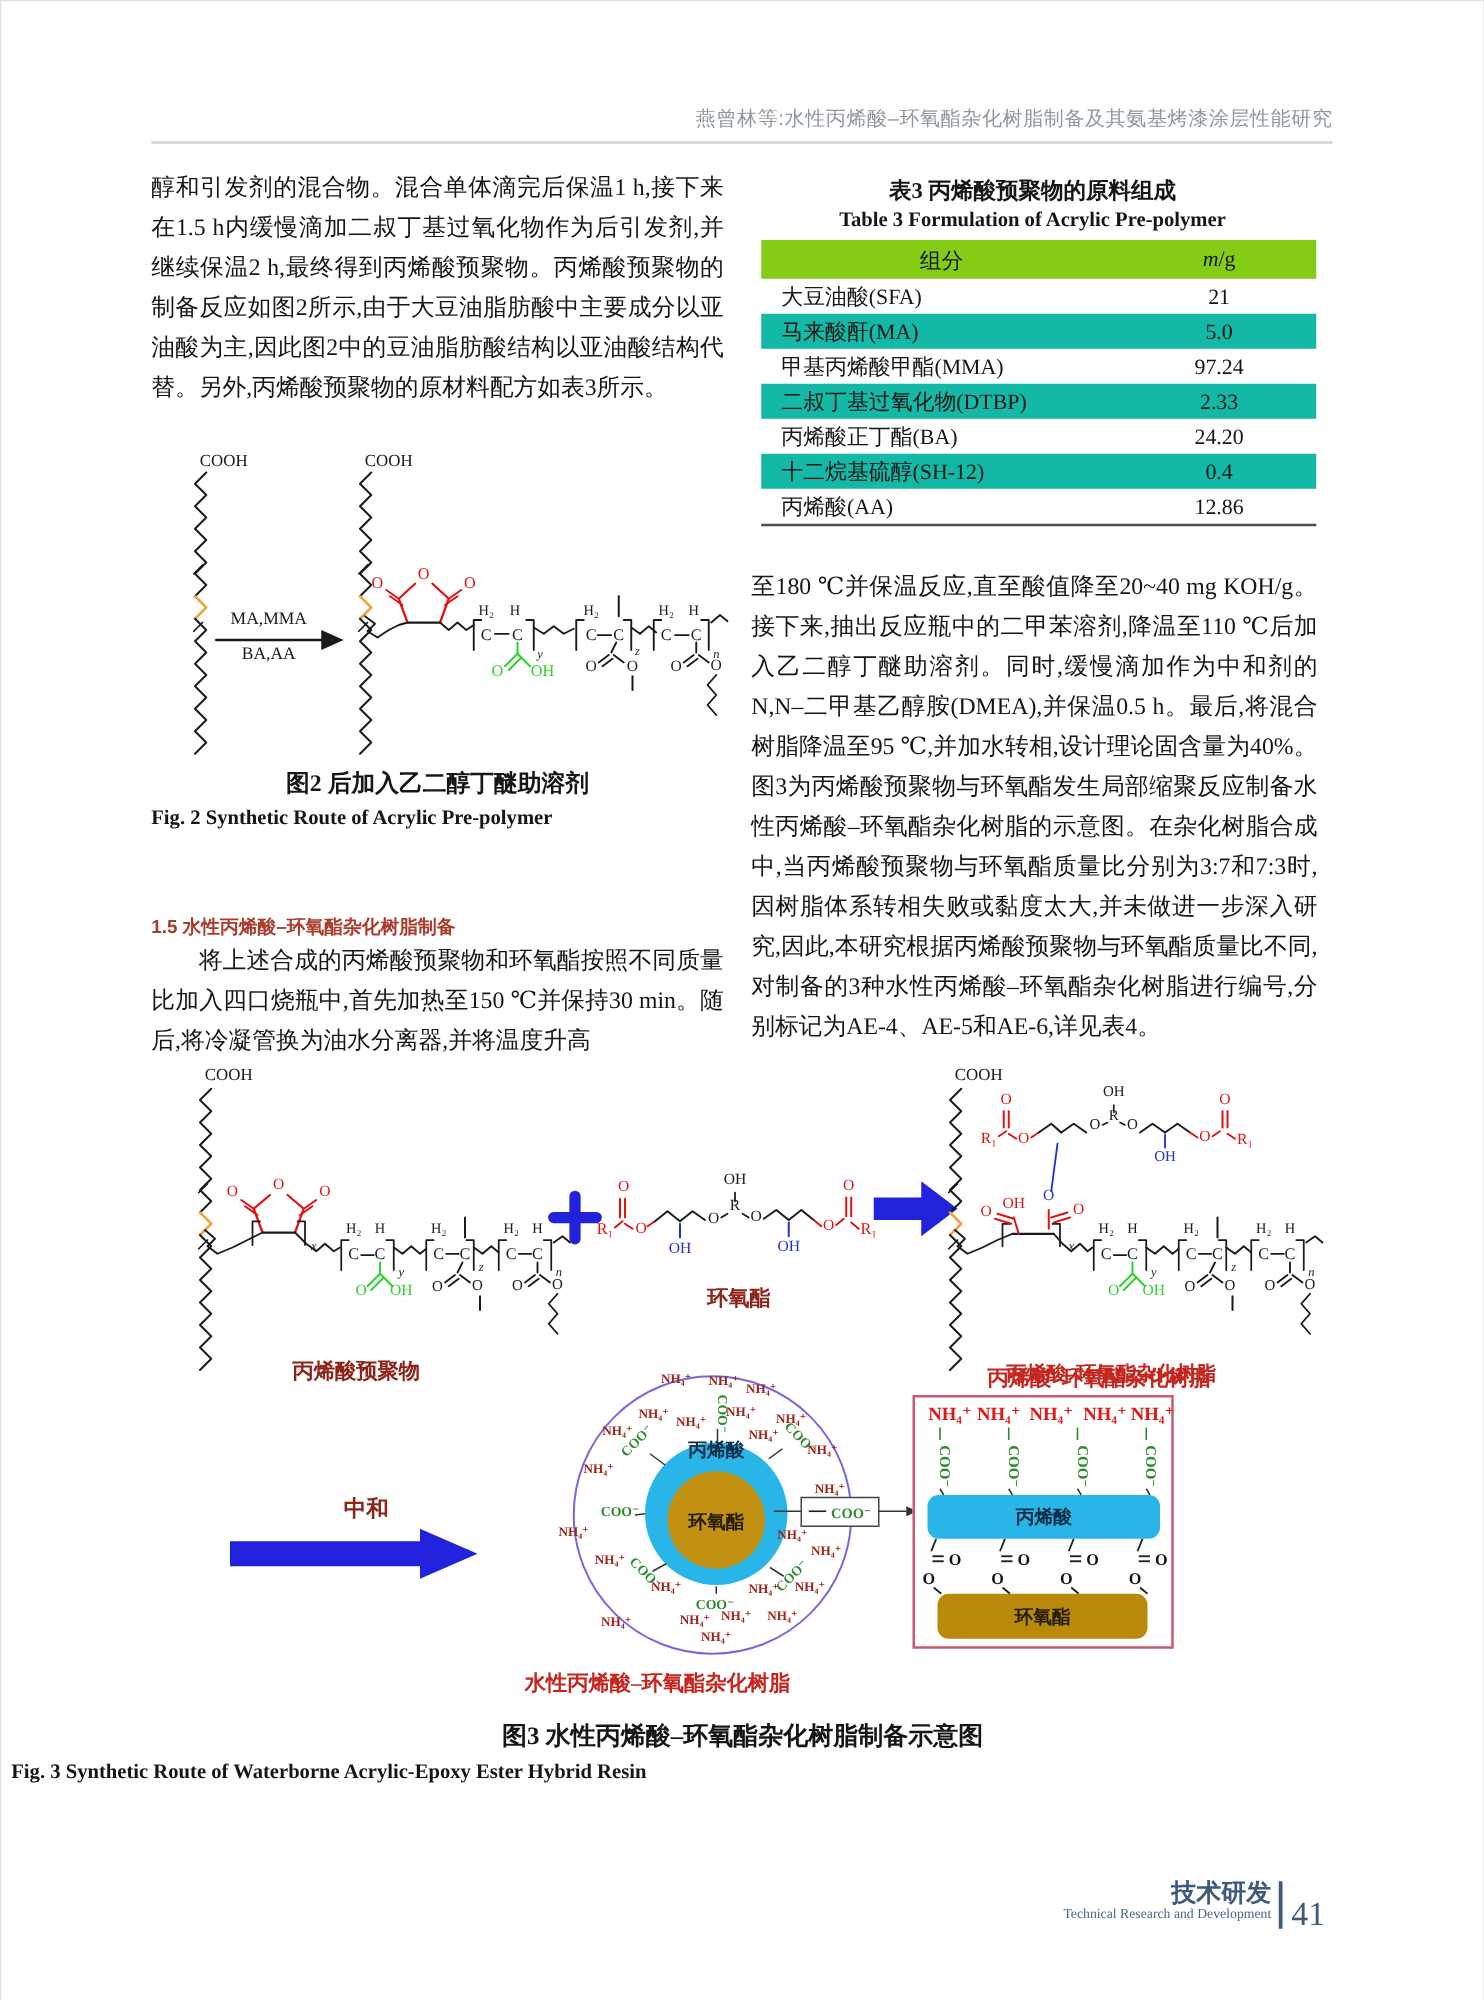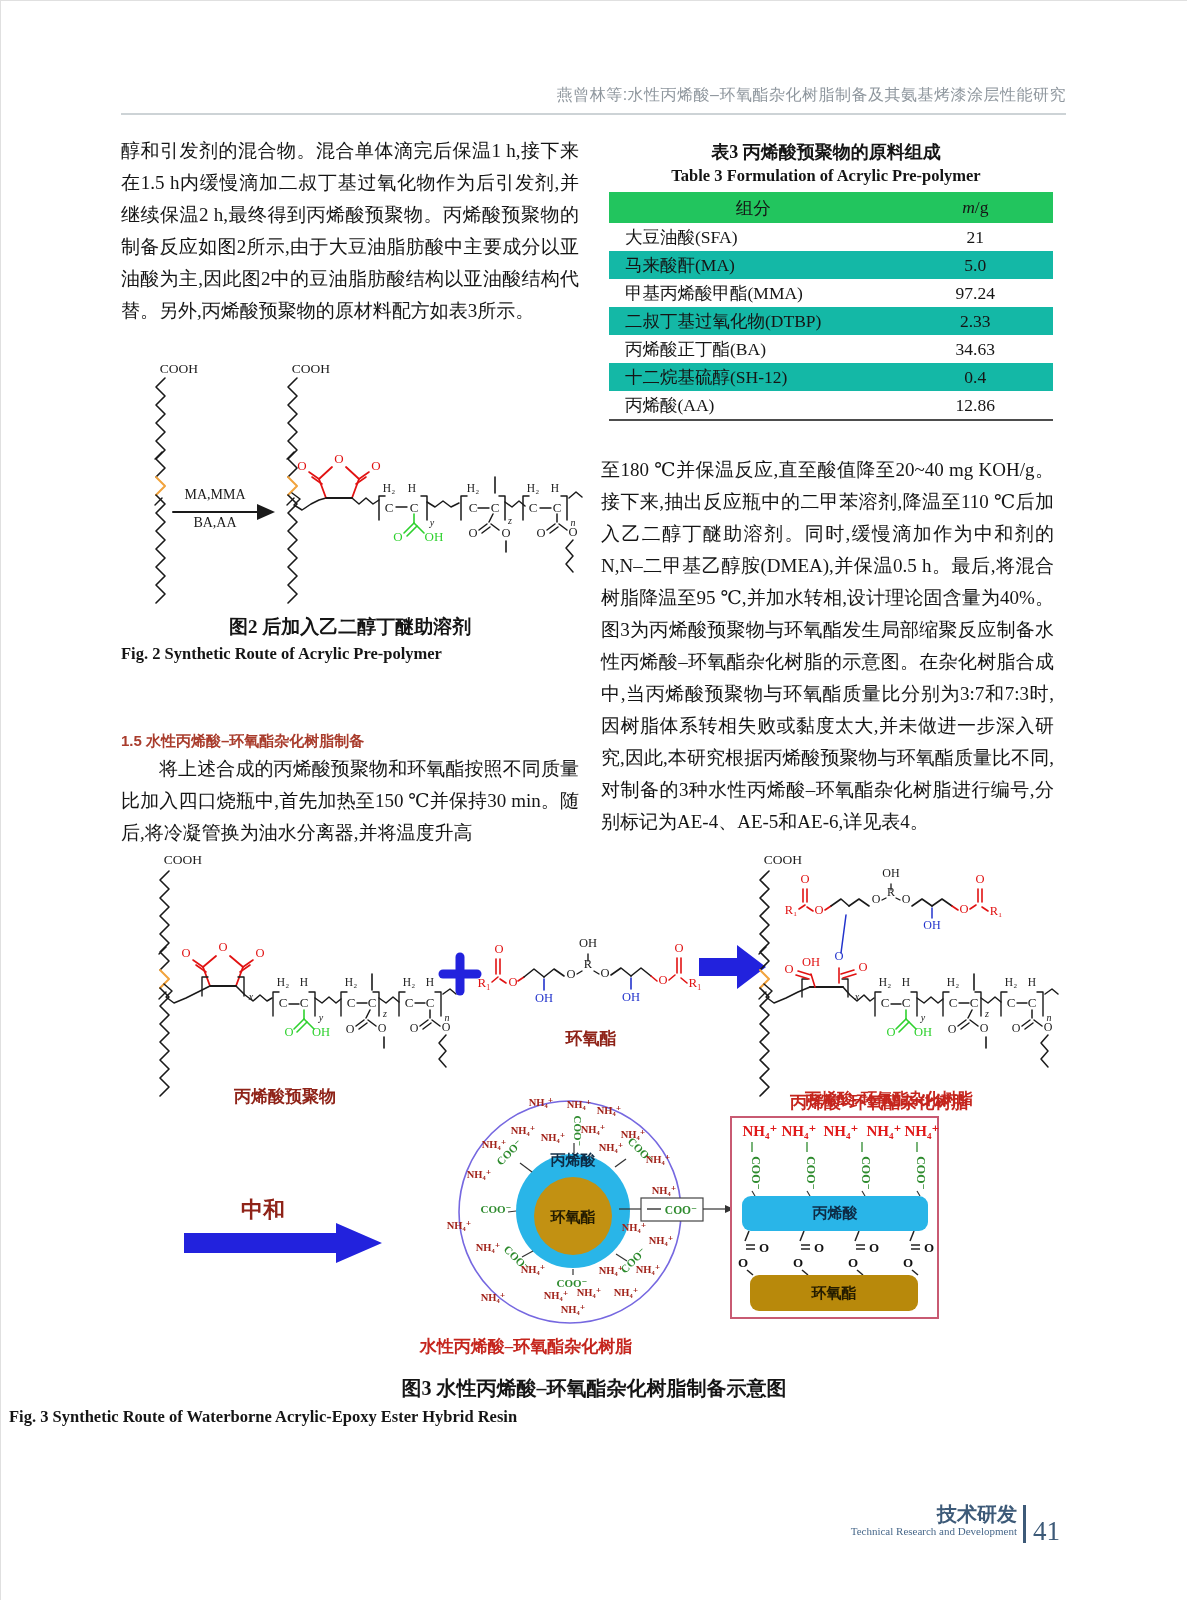--- a/index.html
+++ b/index.html
@@ -12,28 +12,28 @@
   .rule{background:#cdd3d6;height:2px;}
   .para{font-size:19px;line-height:32px;text-align:justify;}
   .indent{text-indent:2em;}
   .sechead{font-size:15px;font-weight:bold;color:#a93c2c;
            font-family:"Liberation Sans","DejaVu Sans",sans-serif;margin-top:10px;}
   .tbl-title{font-size:18px;font-weight:bold;text-align:center;}
   .tbl{font-size:17.5px;}
   .trow{display:flex;align-items:center;height:28px;}
   .trow .c1{width:65%;padding-left:16px;box-sizing:border-box;}
   .trow .c2{width:35%;text-align:center;}
-  .thead{background:#22c55e;height:31px;font-weight:normal;}
+  .thead{background:#84cc16;height:31px;font-weight:normal;}
   .thead .c1{text-align:center;padding-left:0;}
   .alt{background:#14b8a6;}
   .tbl-wrap{border-bottom:2px solid #4d4d4d;}
   .figcap-cn{font-size:19px;font-weight:bold;text-align:center;}
   .figcap-en{font-size:16.5px;font-weight:bold;text-align:left;}
   .fig3cap-cn{font-size:20px;font-weight:bold;text-align:center;}
-  .dr-label{color:#8f2318;font-weight:bold;font-size:22px;text-align:left;}
+  .dr-label{color:#8f2318;font-weight:bold;font-size:18px;text-align:right;}
   .cr-label{color:#c5251d;font-weight:bold;font-size:17px;text-align:center;}
   .footer-cn{font-size:20px;font-weight:bold;color:#3d5a78;text-align:right;
              font-family:"Liberation Sans","DejaVu Sans",sans-serif;}
   .footer-en{font-size:11px;color:#48688a;text-align:right;}
   .footer-bar{width:3px;background:#3d5a78;}
   .footer-num{font-size:27px;color:#3d5a78;}
   .hybridbox{border:2px solid #c85a72;background:#fff;box-sizing:border-box;}
   .nh4box{position:absolute;transform:translateX(-50%);color:#e01818;font-weight:bold;
           font-size:15px;white-space:nowrap;}
   .bar{position:absolute;border-radius:9px;display:flex;align-items:center;justify-content:center;
@@ -156,21 +156,21 @@
         <div class="trow">
           <div class="c1">甲基丙烯酸甲酯(MMA)</div>
           <div class="c2">97.24</div>
         </div>
         <div class="trow alt">
           <div class="c1">二叔丁基过氧化物(DTBP)</div>
           <div class="c2">2.33</div>
         </div>
         <div class="trow">
           <div class="c1">丙烯酸正丁酯(BA)</div>
-          <div class="c2">34.63</div>
+          <div class="c2">24.20</div>
         </div>
         <div class="trow alt">
           <div class="c1">十二烷基硫醇(SH-12)</div>
           <div class="c2">0.4</div>
         </div>
         <div class="trow">
           <div class="c1">丙烯酸(AA)</div>
           <div class="c2">12.86</div>
         </div>
       </div>

